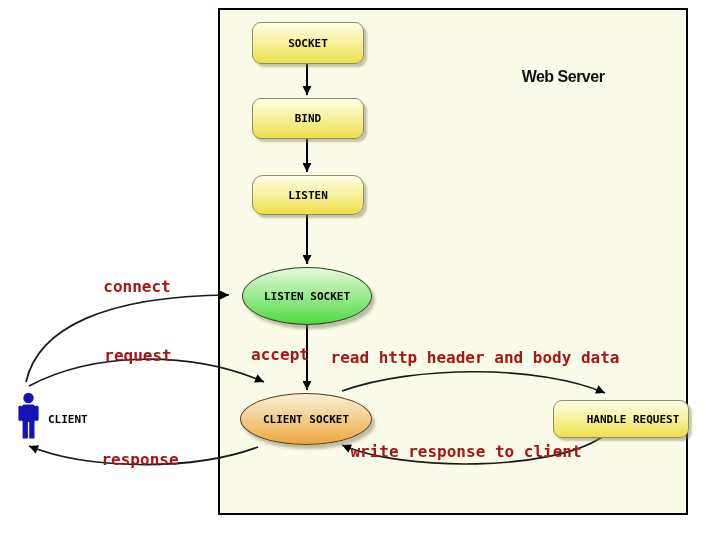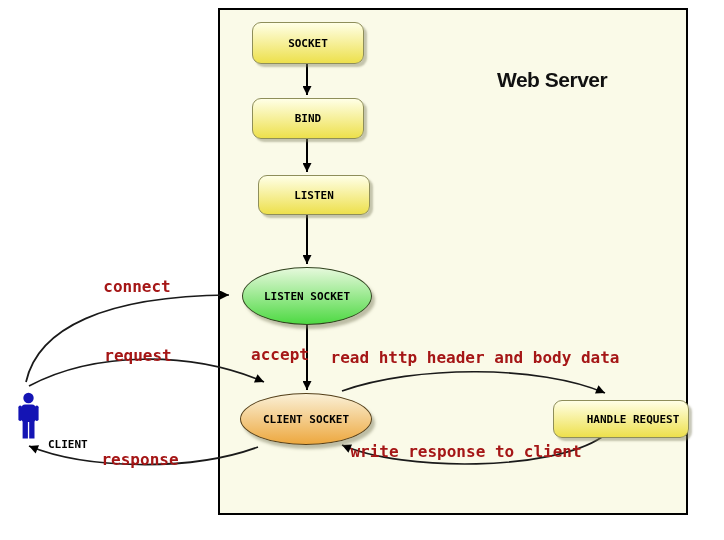--- a/index.html
+++ b/index.html
@@ -16,22 +16,22 @@
   html,body{margin:0;padding:0;background:#fff;}
   #stage{
     position:relative;width:724px;height:540px;background:#ffffff;
     font-family:"DejaVu Sans Mono",monospace;overflow:hidden;
   }
   .server-box{
     position:absolute;left:218px;top:8px;width:466px;height:503px;
     background:var(--background);border:2px solid #000;
   }
   .diagram-title{
-    position:absolute;left:497px;top:68px;width:132px;
-    font-family:"Liberation Sans",sans-serif;font-weight:bold;font-size:21px;
+    position:absolute;left:497px;top:68px;width:132px;text-align:center;
+    font-family:"Liberation Sans",sans-serif;font-weight:bold;font-size:16px;
     color:#111;letter-spacing:-0.5px;
   }
   .node{
     position:absolute;display:flex;align-items:center;justify-content:center;
     font-weight:bold;font-size:11px;color:#000;text-align:center;
   }
   .node.rect{
     background:linear-gradient(to bottom,var(--box-yellow-top),var(--box-yellow-bottom));
     border:1.4px solid #8E8E5A;border-radius:9px;
     box-shadow:3px 3px 2px rgba(130,130,100,0.45);
@@ -43,37 +43,37 @@
   .node.green{
     background:linear-gradient(to bottom,var(--ellipse-green-top),var(--ellipse-green-bottom));
     border:1.5px solid #31431F;
   }
   .node.orange{
     background:linear-gradient(to bottom,var(--ellipse-orange-top),var(--ellipse-orange-bottom));
     border:1.5px solid #55401A;
   }
   #node-socket{left:252px;top:22px;width:110px;height:40px;}
   #node-bind{left:252px;top:98px;width:110px;height:39px;}
-  #node-listen{left:258px;top:175px;width:110px;height:38px;}
+  #node-listen{left:252px;top:175px;width:110px;height:38px;border-radius:11px;}
   #node-handle-request{left:553px;top:400px;width:110px;height:36px;padding-left:24px;}
   #node-listen-socket{left:242px;top:267px;width:128px;height:56px;}
   #node-client-socket{left:240px;top:393px;width:130px;height:50px;}
   .edge-label{
     position:absolute;transform:translateX(-50%);white-space:nowrap;
     font-weight:bold;font-size:16px;color:var(--label-red);
   }
   #label-connect{left:137px;top:277px;}
   #label-request{left:138px;top:346px;}
   #label-response{left:140px;top:450px;}
   #label-accept{left:280px;top:345px;}
   #label-read{left:475px;top:348px;}
   #label-write{left:466px;top:442px;}
   .client-label{
     position:absolute;left:48px;top:413px;
-    font-weight:bold;font-size:11px;color:#000;margin-top:25px;
+    font-weight:bold;font-size:11px;color:#000;
   }
   .overlay{position:absolute;left:0;top:0;width:724px;height:540px;}
 </style>
 </head>
 <body>
 
 <div id="stage">
 
   <div class="server-box"></div>
 

